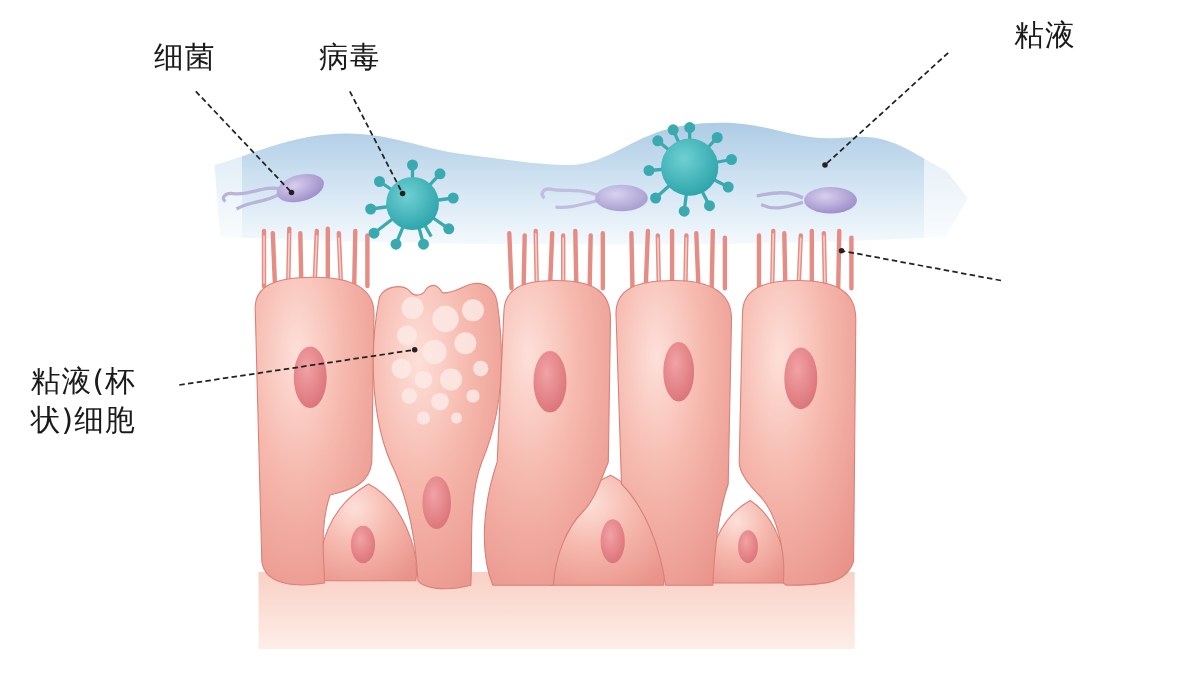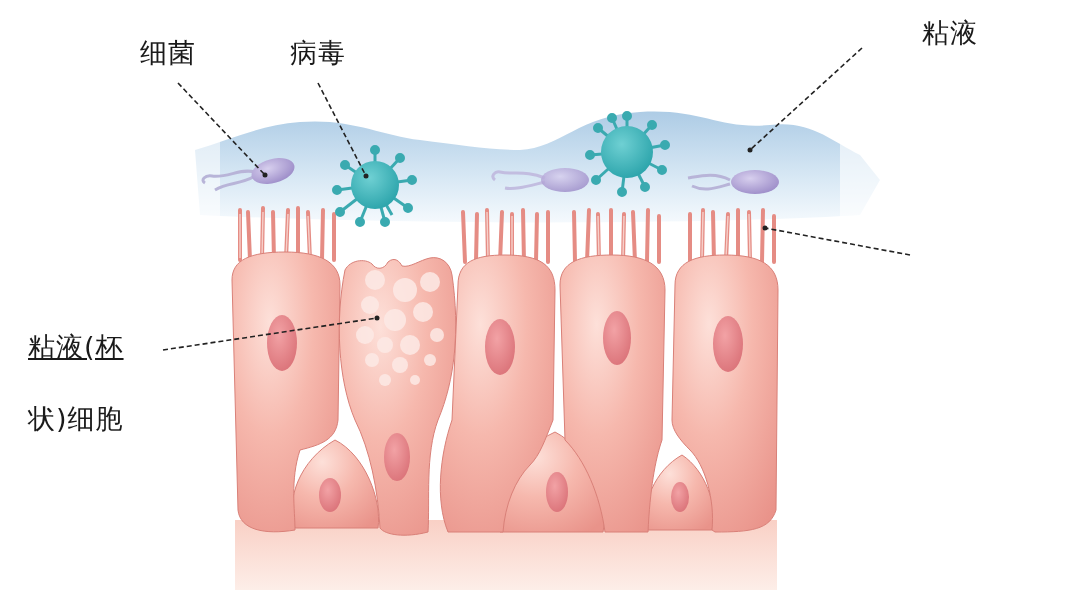--- a/index.html
+++ b/index.html
@@ -193,15 +193,15 @@
       <circle cx="750" cy="150" r="2.5"></circle>
       <circle cx="765" cy="228" r="2.5"></circle>
       <circle cx="377" cy="318" r="2.5"></circle>
     </g>
   </svg>
 
   
   <div class="label" style="left:140px; top:36px;">细菌</div>
   <div class="label" style="left:290px; top:36px;">病毒</div>
   <div class="label" style="left:922px; top:16px;">粘液</div>
-  <div class="label" style="left:28px; top:330px;text-decoration:underline;">粘液(杯</div>
-  <div class="label" style="left:28px; top:366px;margin-top:36px;">状)细胞</div>
+  <div class="label" style="left:28px; top:330px;">粘液(杯</div>
+  <div class="label" style="left:28px; top:366px;">状)细胞</div>
 </div>
 
 </body></html>

